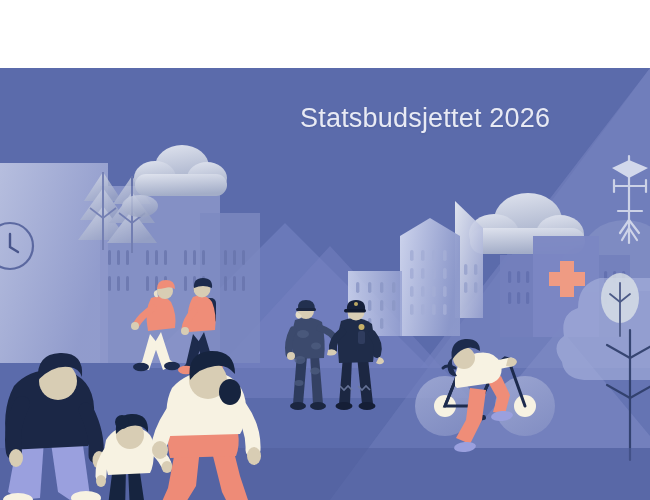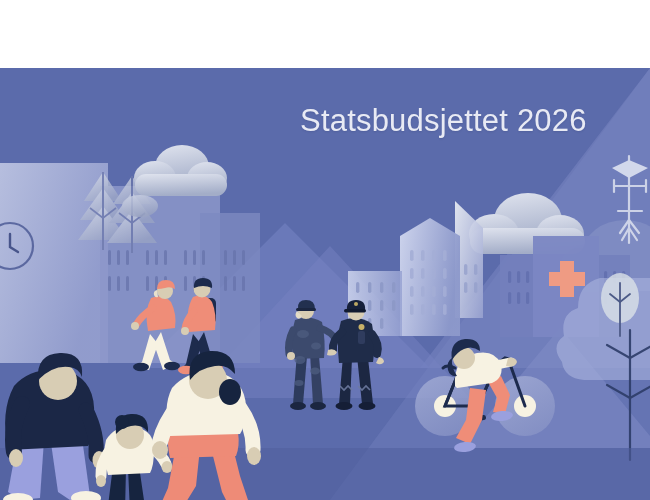--- a/index.html
+++ b/index.html
@@ -22,21 +22,21 @@
   .illu{
     position:absolute;left:0;top:68px;width:650px;height:432px;
     overflow:hidden;
     background:#5b6bab;
   }
   .illu svg{display:block;}
 
   .title{
     position:absolute;
     left:300px;top:103px;
-    font-size:31px;
+    font-size:27px;
     letter-spacing:0.2px;
     color:#e8eaf4;
     font-family:"Liberation Sans","DejaVu Sans",sans-serif;
     font-weight:400;
     z-index:30;
     white-space:nowrap;
     text-shadow:0 1px 2px rgba(40,50,100,.18);
   }
 </style>
 </head>

